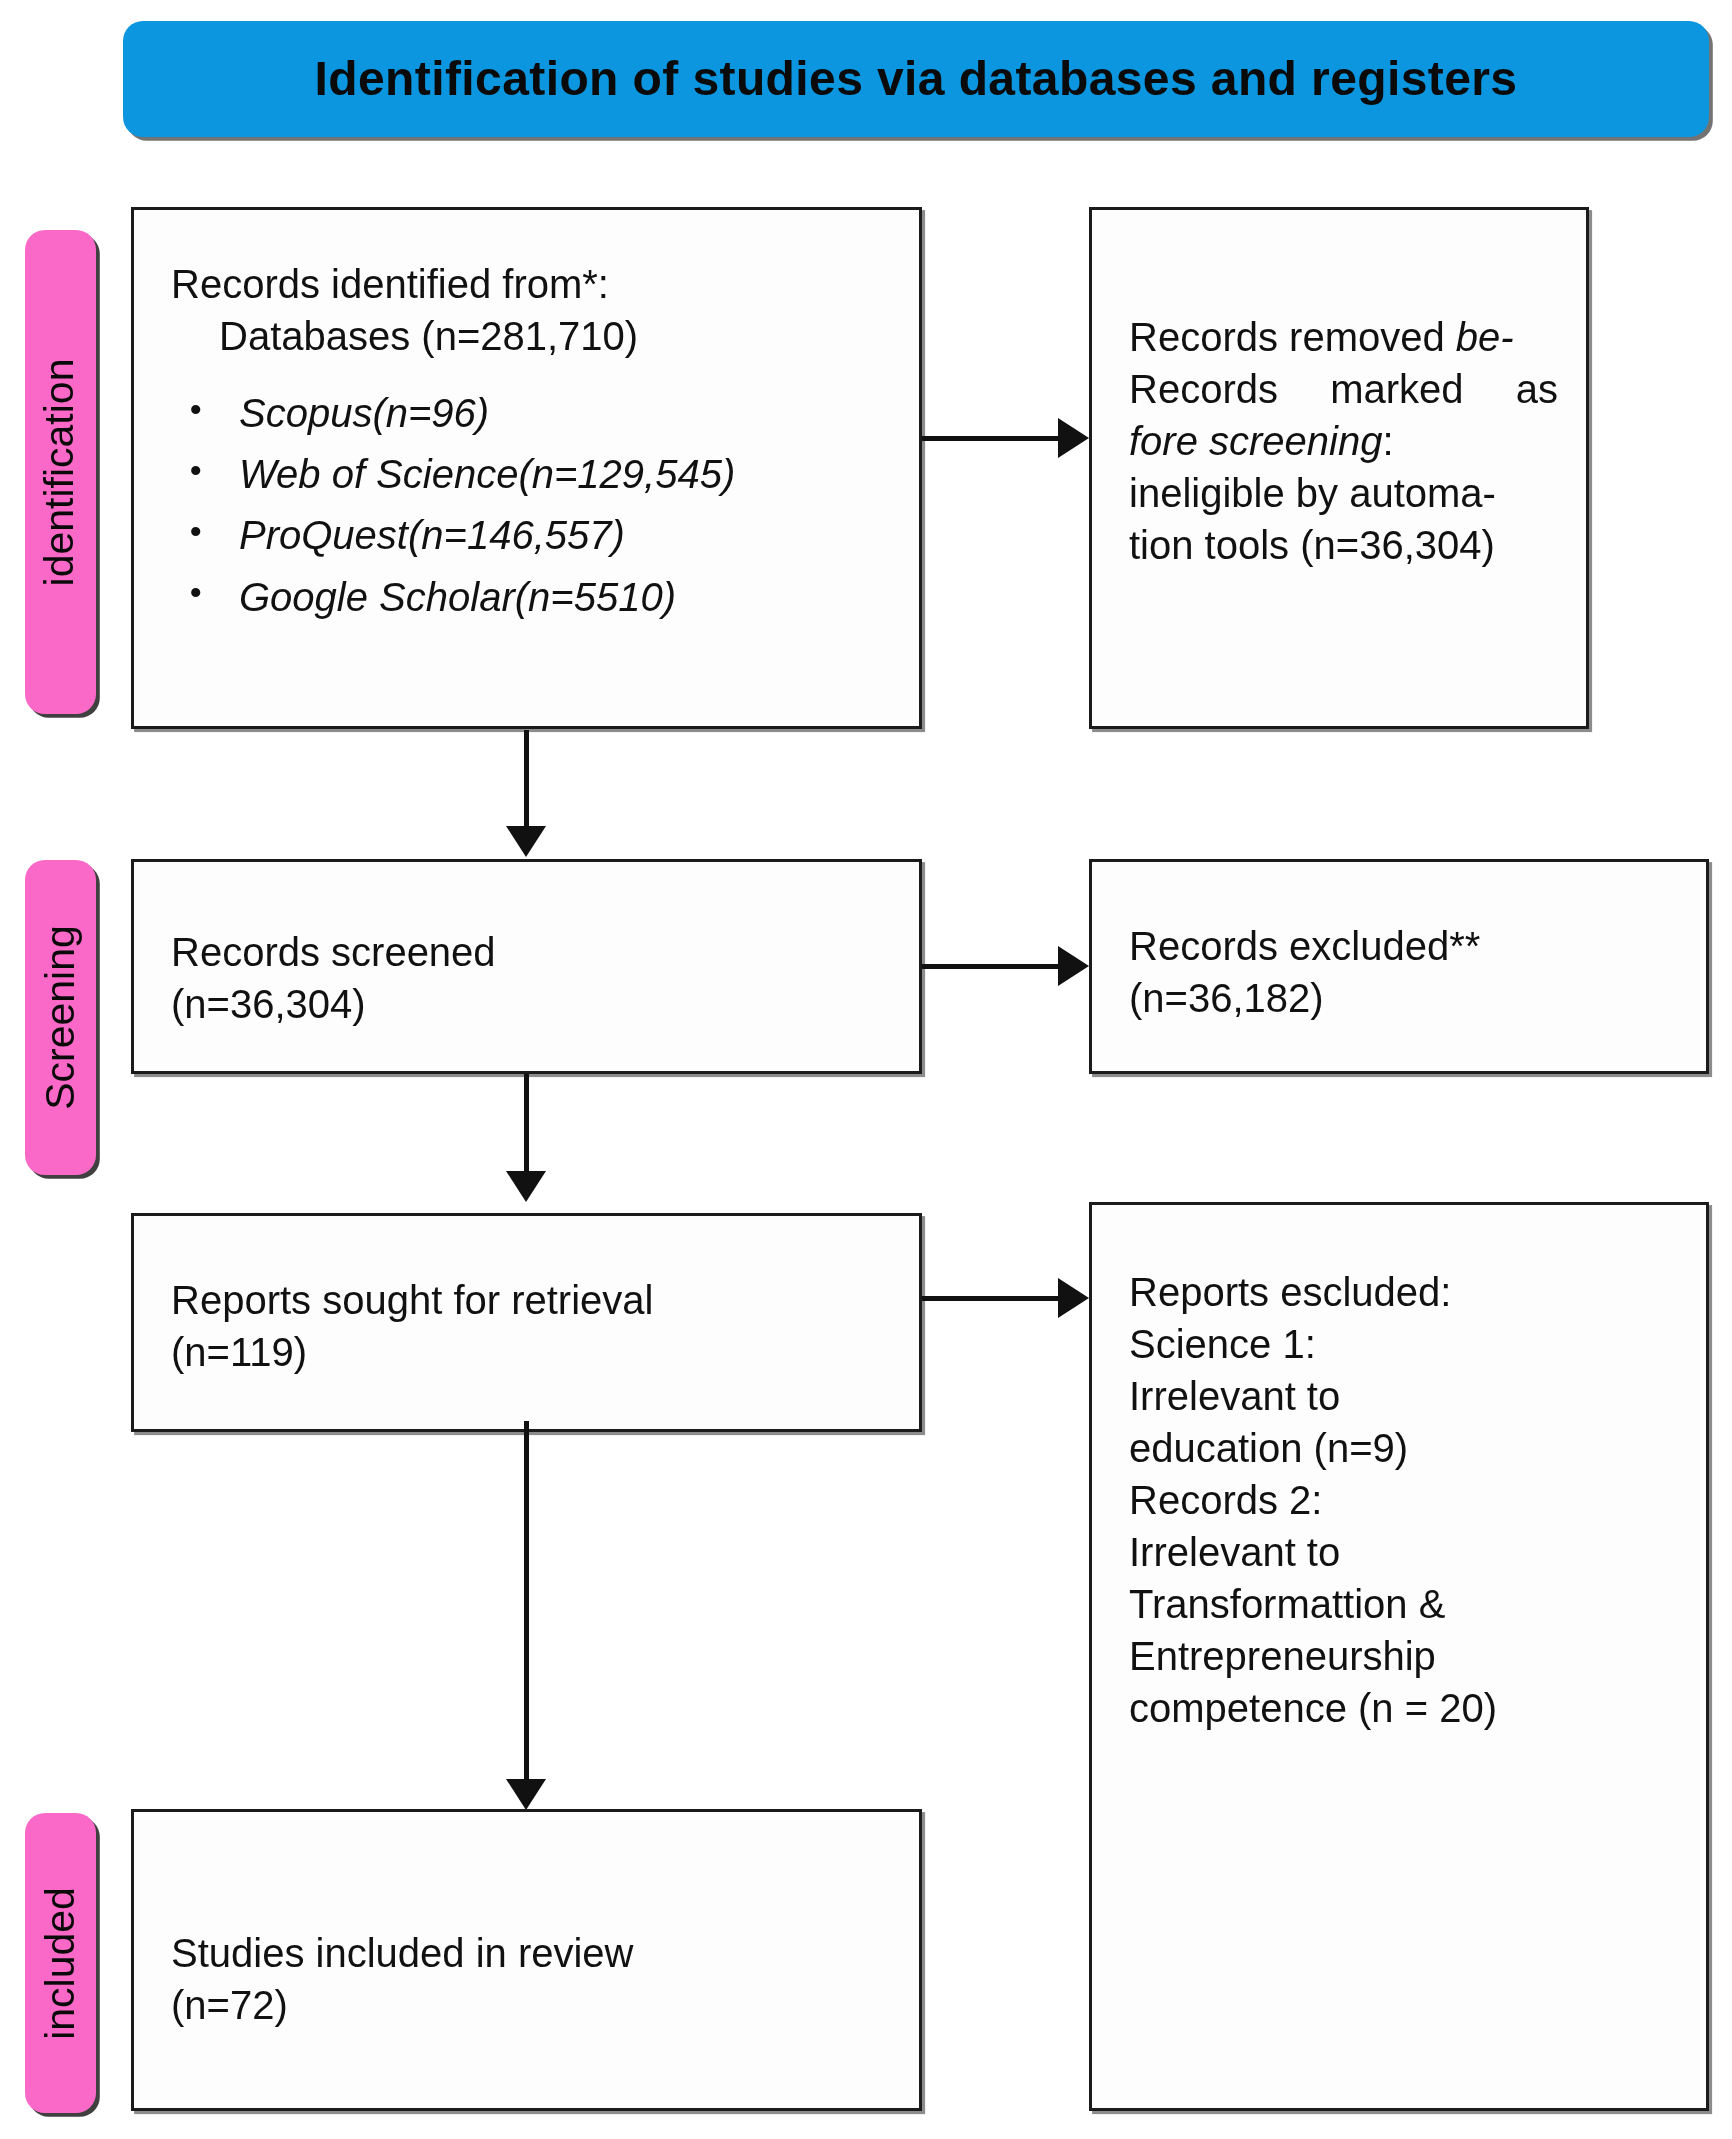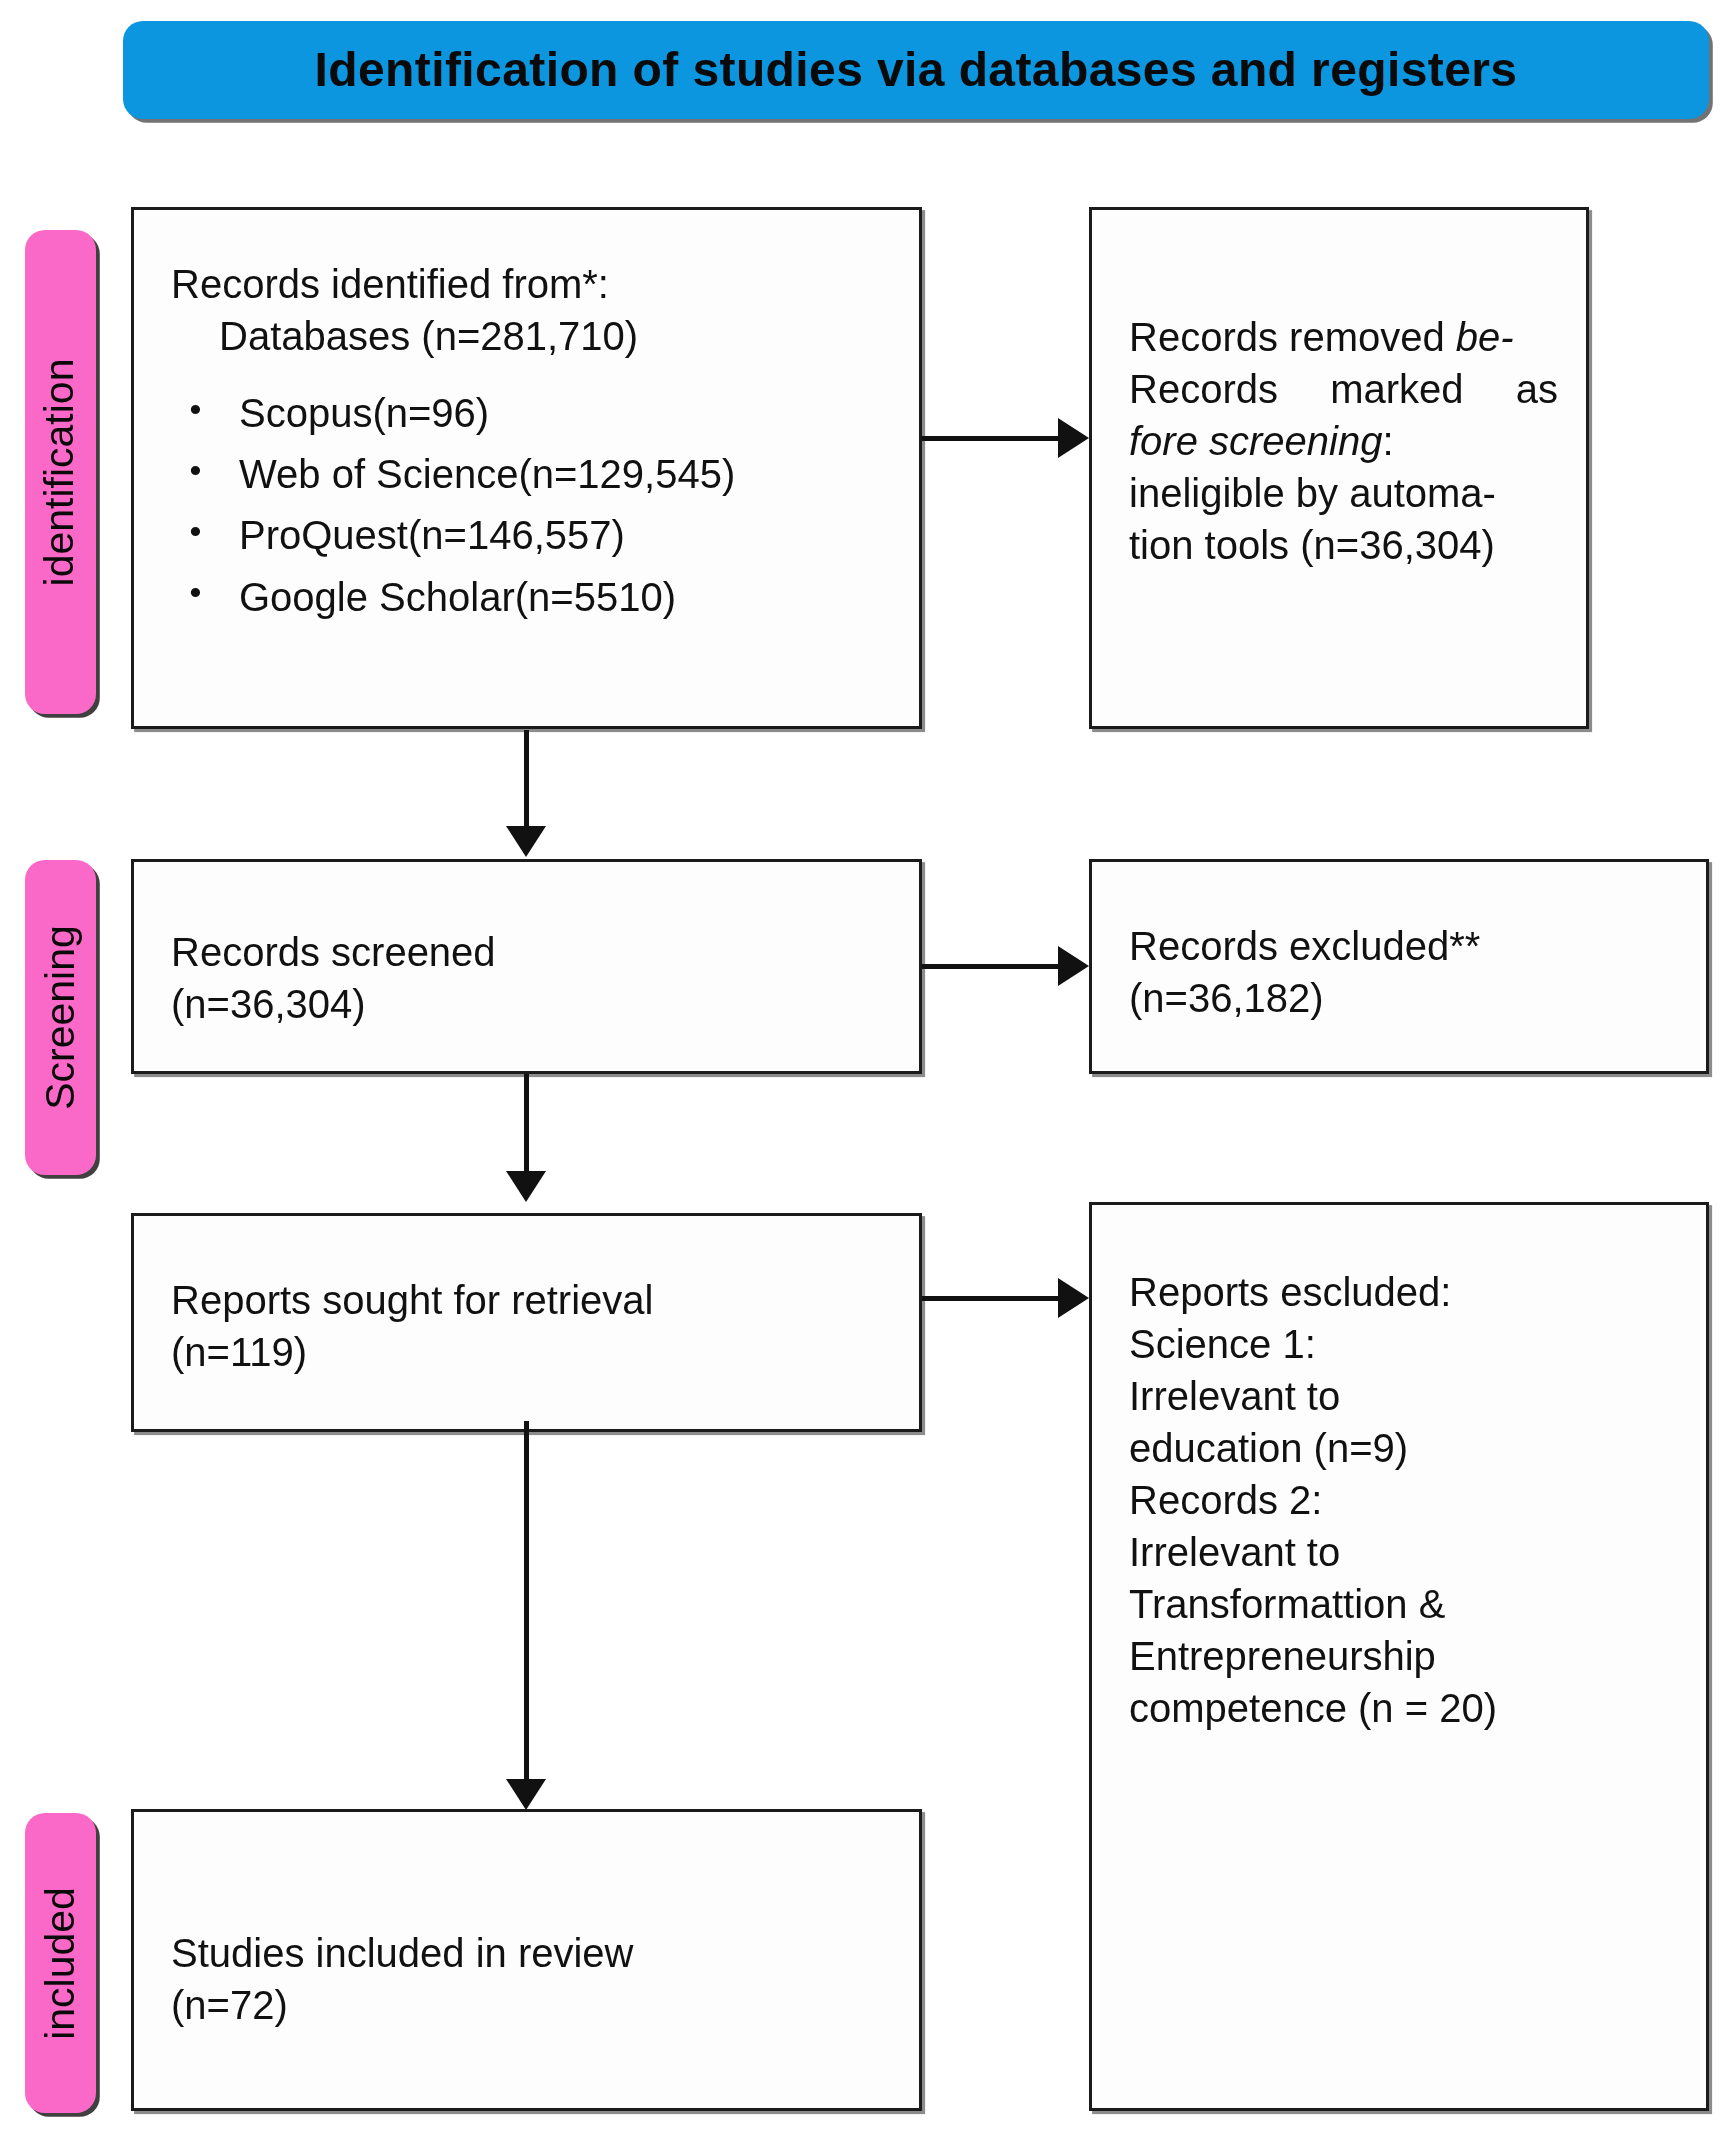--- a/index.html
+++ b/index.html
@@ -19,21 +19,21 @@
     background: #ffffff;
     overflow: hidden;
   }
 
   
   .header-banner {
     position: absolute;
     left: 123px;
     top: 21px;
     width: 1586px;
-    height: 98px;
+    height: 116px;
     background: #0B96DF;
     border-radius: 20px;
     box-shadow: 3.8px 3.8px 0 rgba(0,0,0,0.55);
     display: flex;
     align-items: center;
     justify-content: center;
   }
   .header-banner .header-text {
     font-size: 48px;
     font-weight: bold;
@@ -94,20 +94,21 @@
     list-style: none;
     margin: 0;
     padding: 0;
   }
   .bullets li {
     position: relative;
     padding-left: 68px;
     margin: 0 0 10.8px 0;
     font-size: 40px;
     line-height: 1.26;
+    font-style: italic;
   }
   .bullets li::before {
     content: "\2022";
     position: absolute;
     left: 18.4px;
     top: -1.5px;
     font-size: 34px;
     line-height: 1.3;
   }
 

